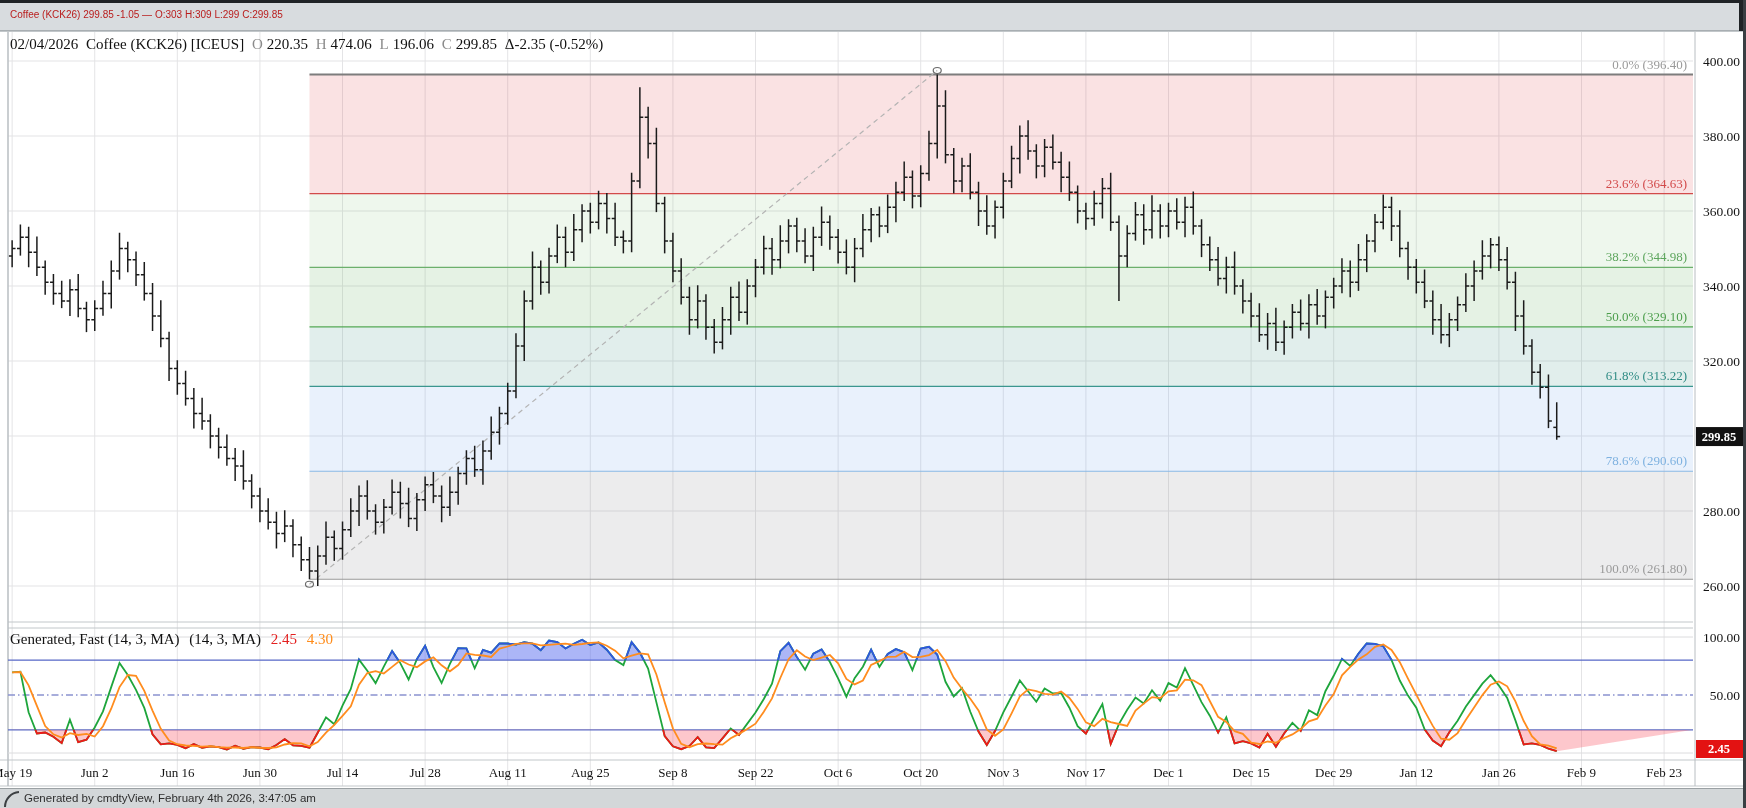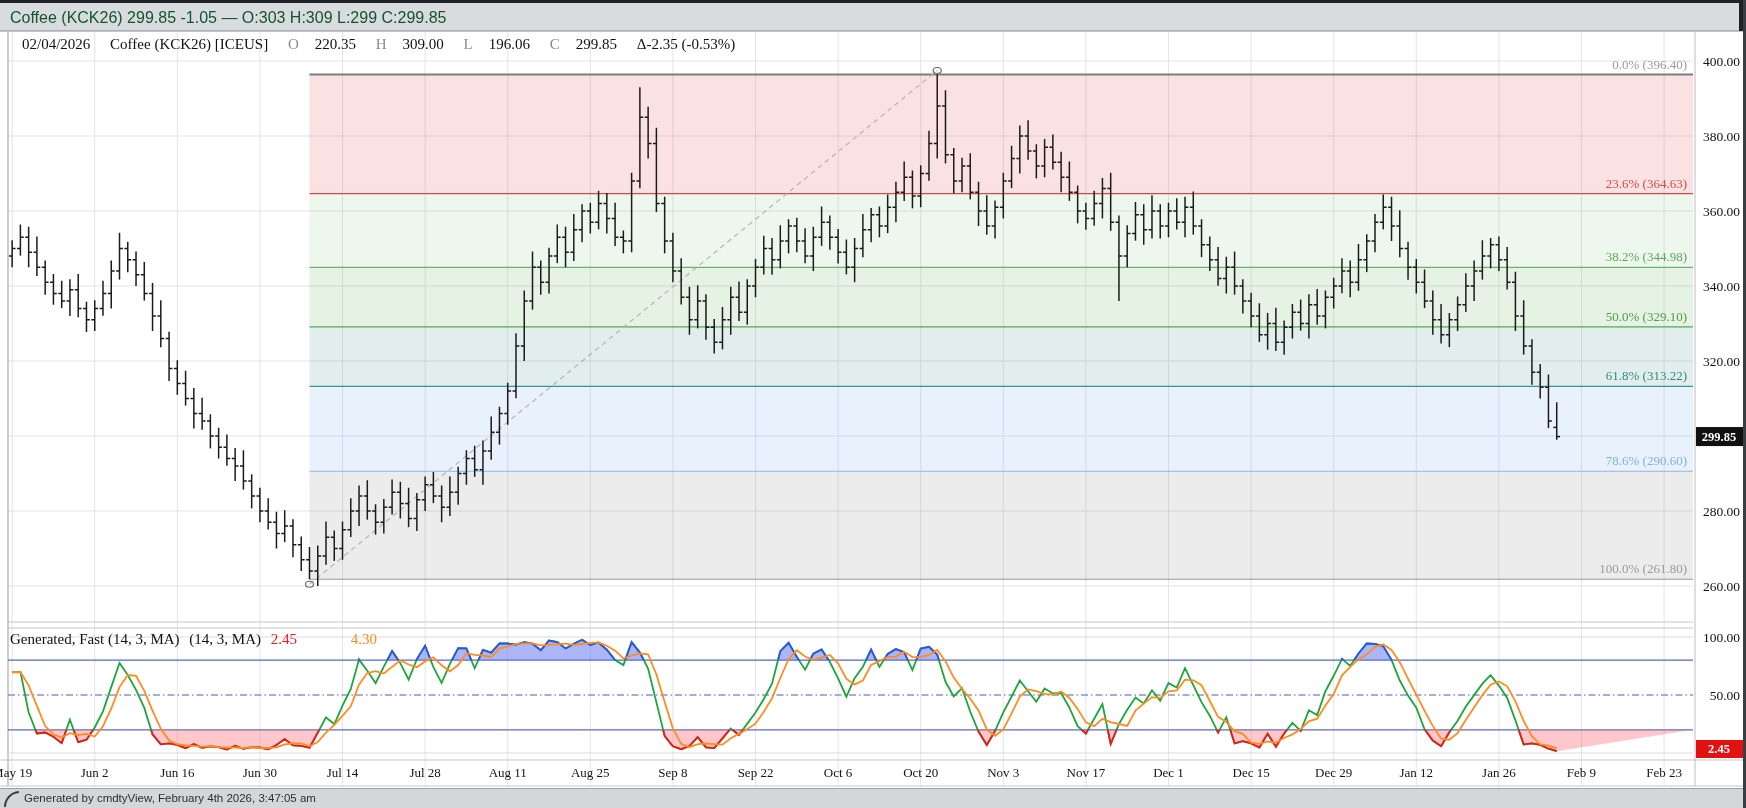--- a/index.html
+++ b/index.html
@@ -1,30 +1,30 @@
 <!DOCTYPE html>
 <html><head>
 <meta charset="utf-8">
 <style>
   html,body{margin:0;padding:0;background:#f2f2f2;}
   .screen{position:relative;width:1746px;height:808px;background:#ffffff;overflow:hidden;
           font-family:"Liberation Serif", serif;}
   .titlebar{position:absolute;left:0;top:0;width:1746px;height:31px;background:#d8dcdf;
             border-top:3px solid #1f2326;box-sizing:border-box;border-bottom:1px solid #a8aeb2;}
   .titlebar .tt{position:absolute;left:10px;top:6px;font-family:"Liberation Sans",sans-serif;
-                font-size:16px;color:#14532d;white-space:nowrap;}
+                font-size:10px;color:#b91c1c;white-space:nowrap;}
   .titlebar .edge{position:absolute;right:0;top:0;width:7px;height:28px;background:#1f2326;}
   #chart-svg{position:absolute;left:0;top:0;}
   .hdr{position:absolute;left:10px;top:36px;font-size:15px;color:#111;white-space:nowrap;}
   .hdr .g{color:#8a8a8a;}
-  .hdr span{margin-right:4px;padding-left:12px;}
+  .hdr span{margin-right:4px;}
   .stleg{position:absolute;left:10px;top:631px;font-size:15px;color:#111;white-space:nowrap;}
   .stleg span{margin-right:6px;}
   .stleg .red{color:#e32020;}
-  .stleg .orange{color:#ff8c1a;margin-left:44px;}
+  .stleg .orange{color:#ff8c1a;}
   .footer{position:absolute;left:0;top:788px;width:1746px;height:32px;background:#d3d7d9;
           border-top:1px solid #9aa0a3;box-sizing:border-box;}
   .footer .ft{position:absolute;left:24px;top:3px;font-family:"Liberation Sans",sans-serif;
               font-size:11.5px;color:#2e2e2e;}
   .footer svg{position:absolute;left:2px;top:1px;}
   .rightedge{position:absolute;right:0;top:0;width:3px;height:808px;background:#3a3f43;}
 </style>
 </head>
 <body>
 
@@ -730,24 +730,24 @@
 
   <div class="titlebar">
     <span class="tt">Coffee (KCK26) 299.85 -1.05 — O:303 H:309 L:299 C:299.85</span>
     <span class="edge"></span>
   </div>
 
   <div class="hdr">
     <span>02/04/2026</span>
     <span>Coffee (KCK26) [ICEUS]</span>
     <span class="g">O</span><span>220.35</span>
-    <span class="g">H</span><span>309.00</span>
+    <span class="g">H</span><span>474.06</span>
     <span class="g">L</span><span>196.06</span>
     <span class="g">C</span><span>299.85</span>
-    <span>Δ-2.35 (-0.53%)</span>
+    <span>Δ-2.35 (-0.52%)</span>
   </div>
 
   <div class="stleg">
     <span>Generated, Fast (14, 3, MA)</span>
     <span>(14, 3, MA)</span>
     <span class="red">2.45</span>
     <span class="orange">4.30</span>
   </div>
 
   <div class="footer">

